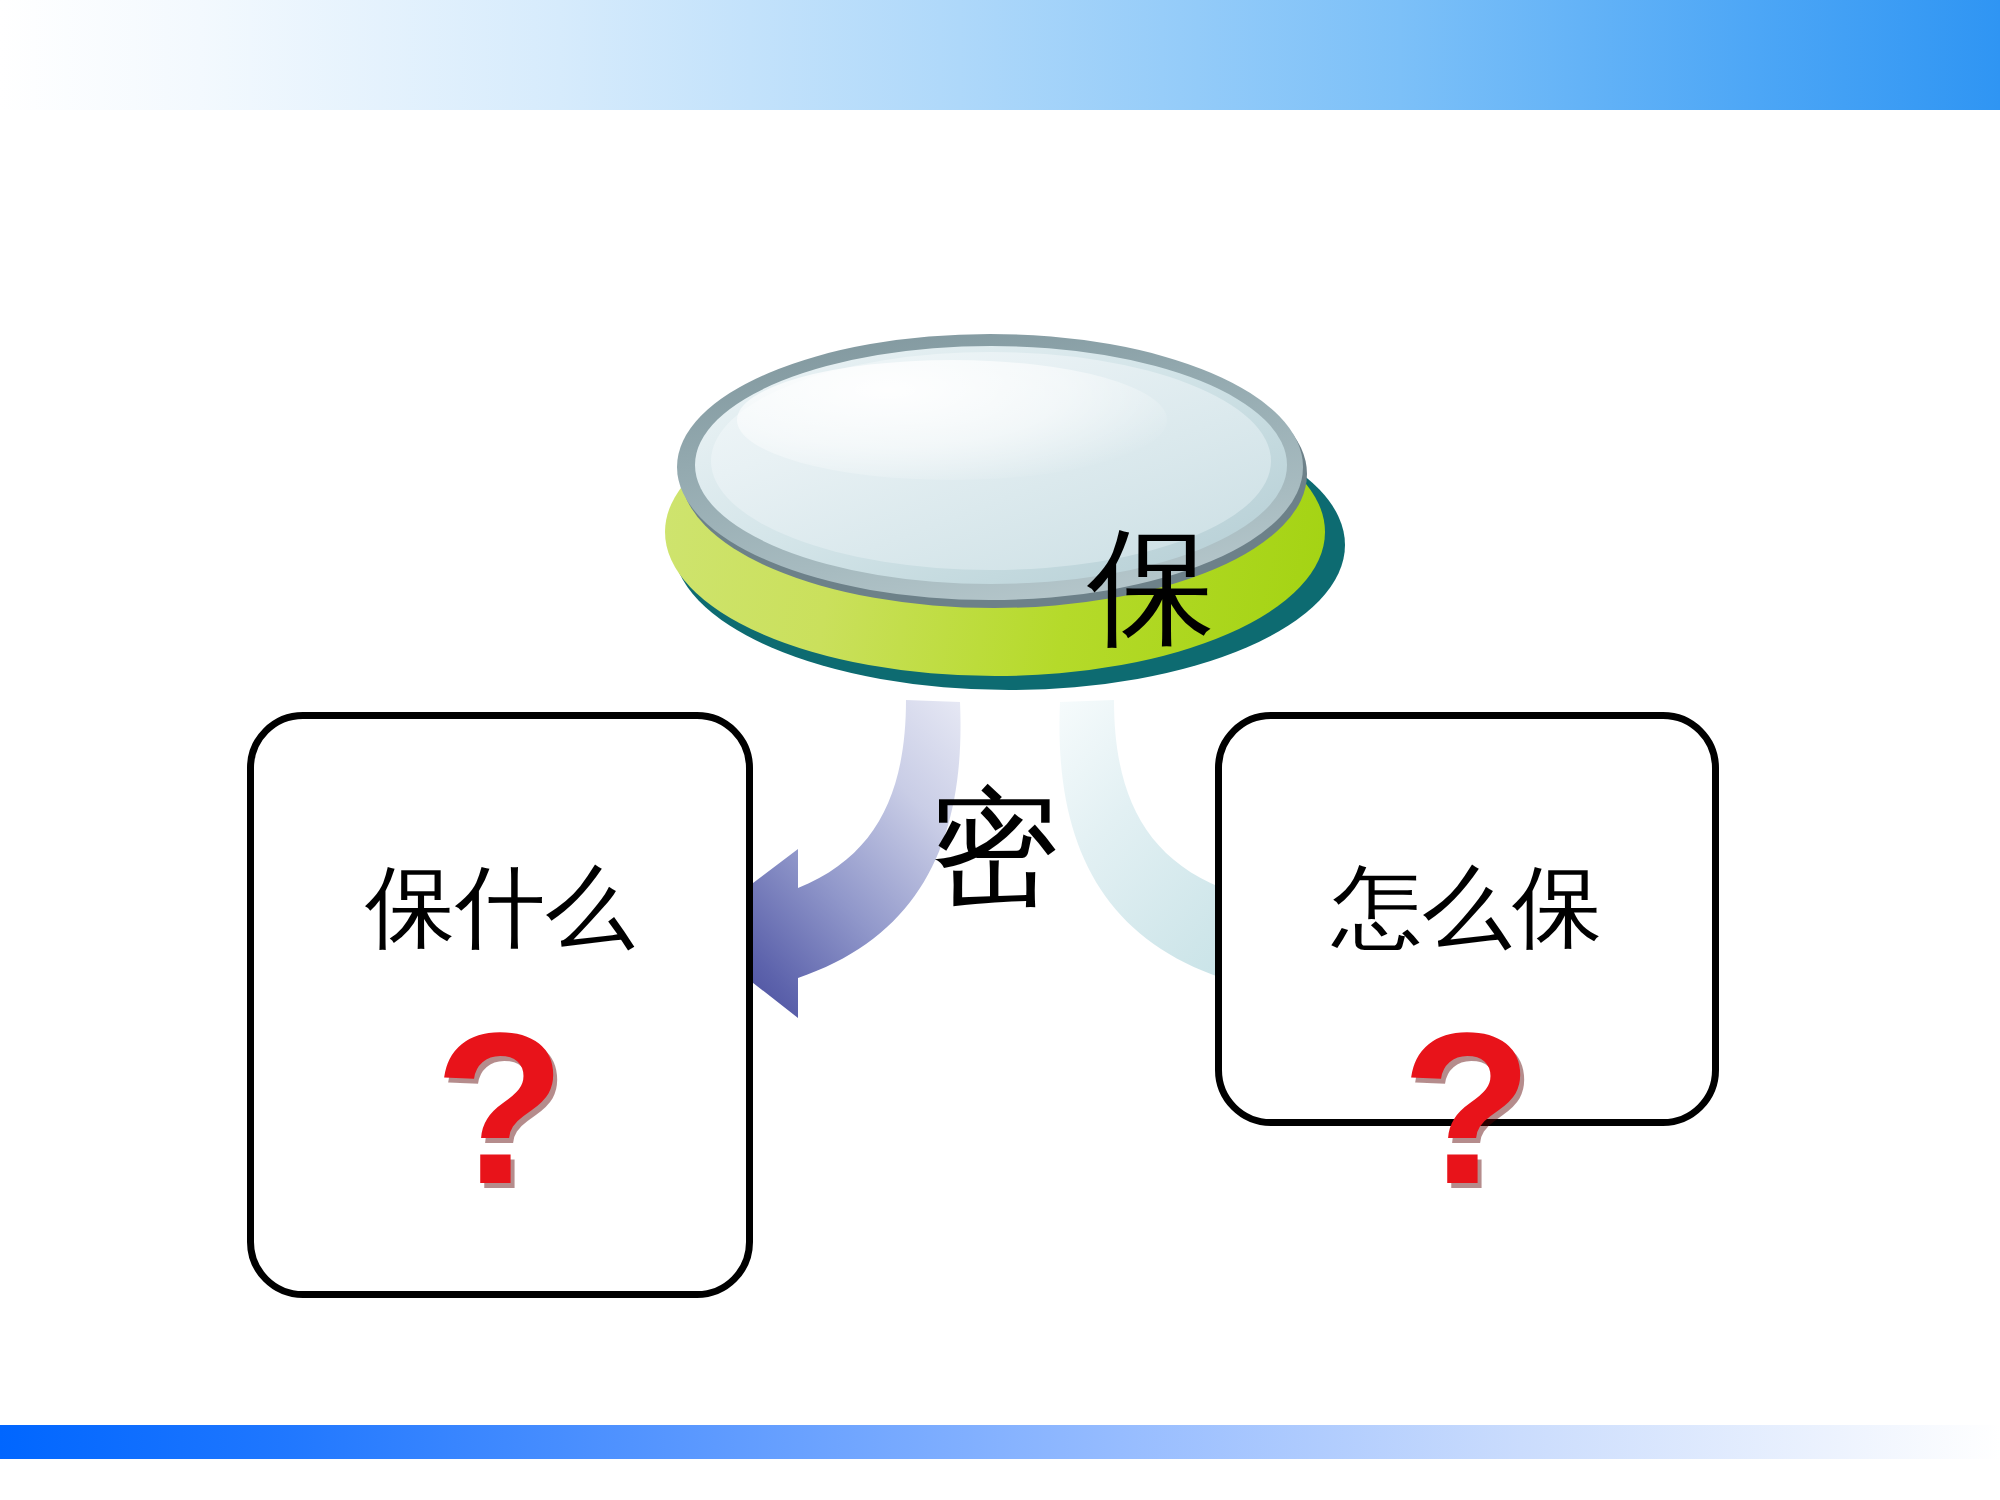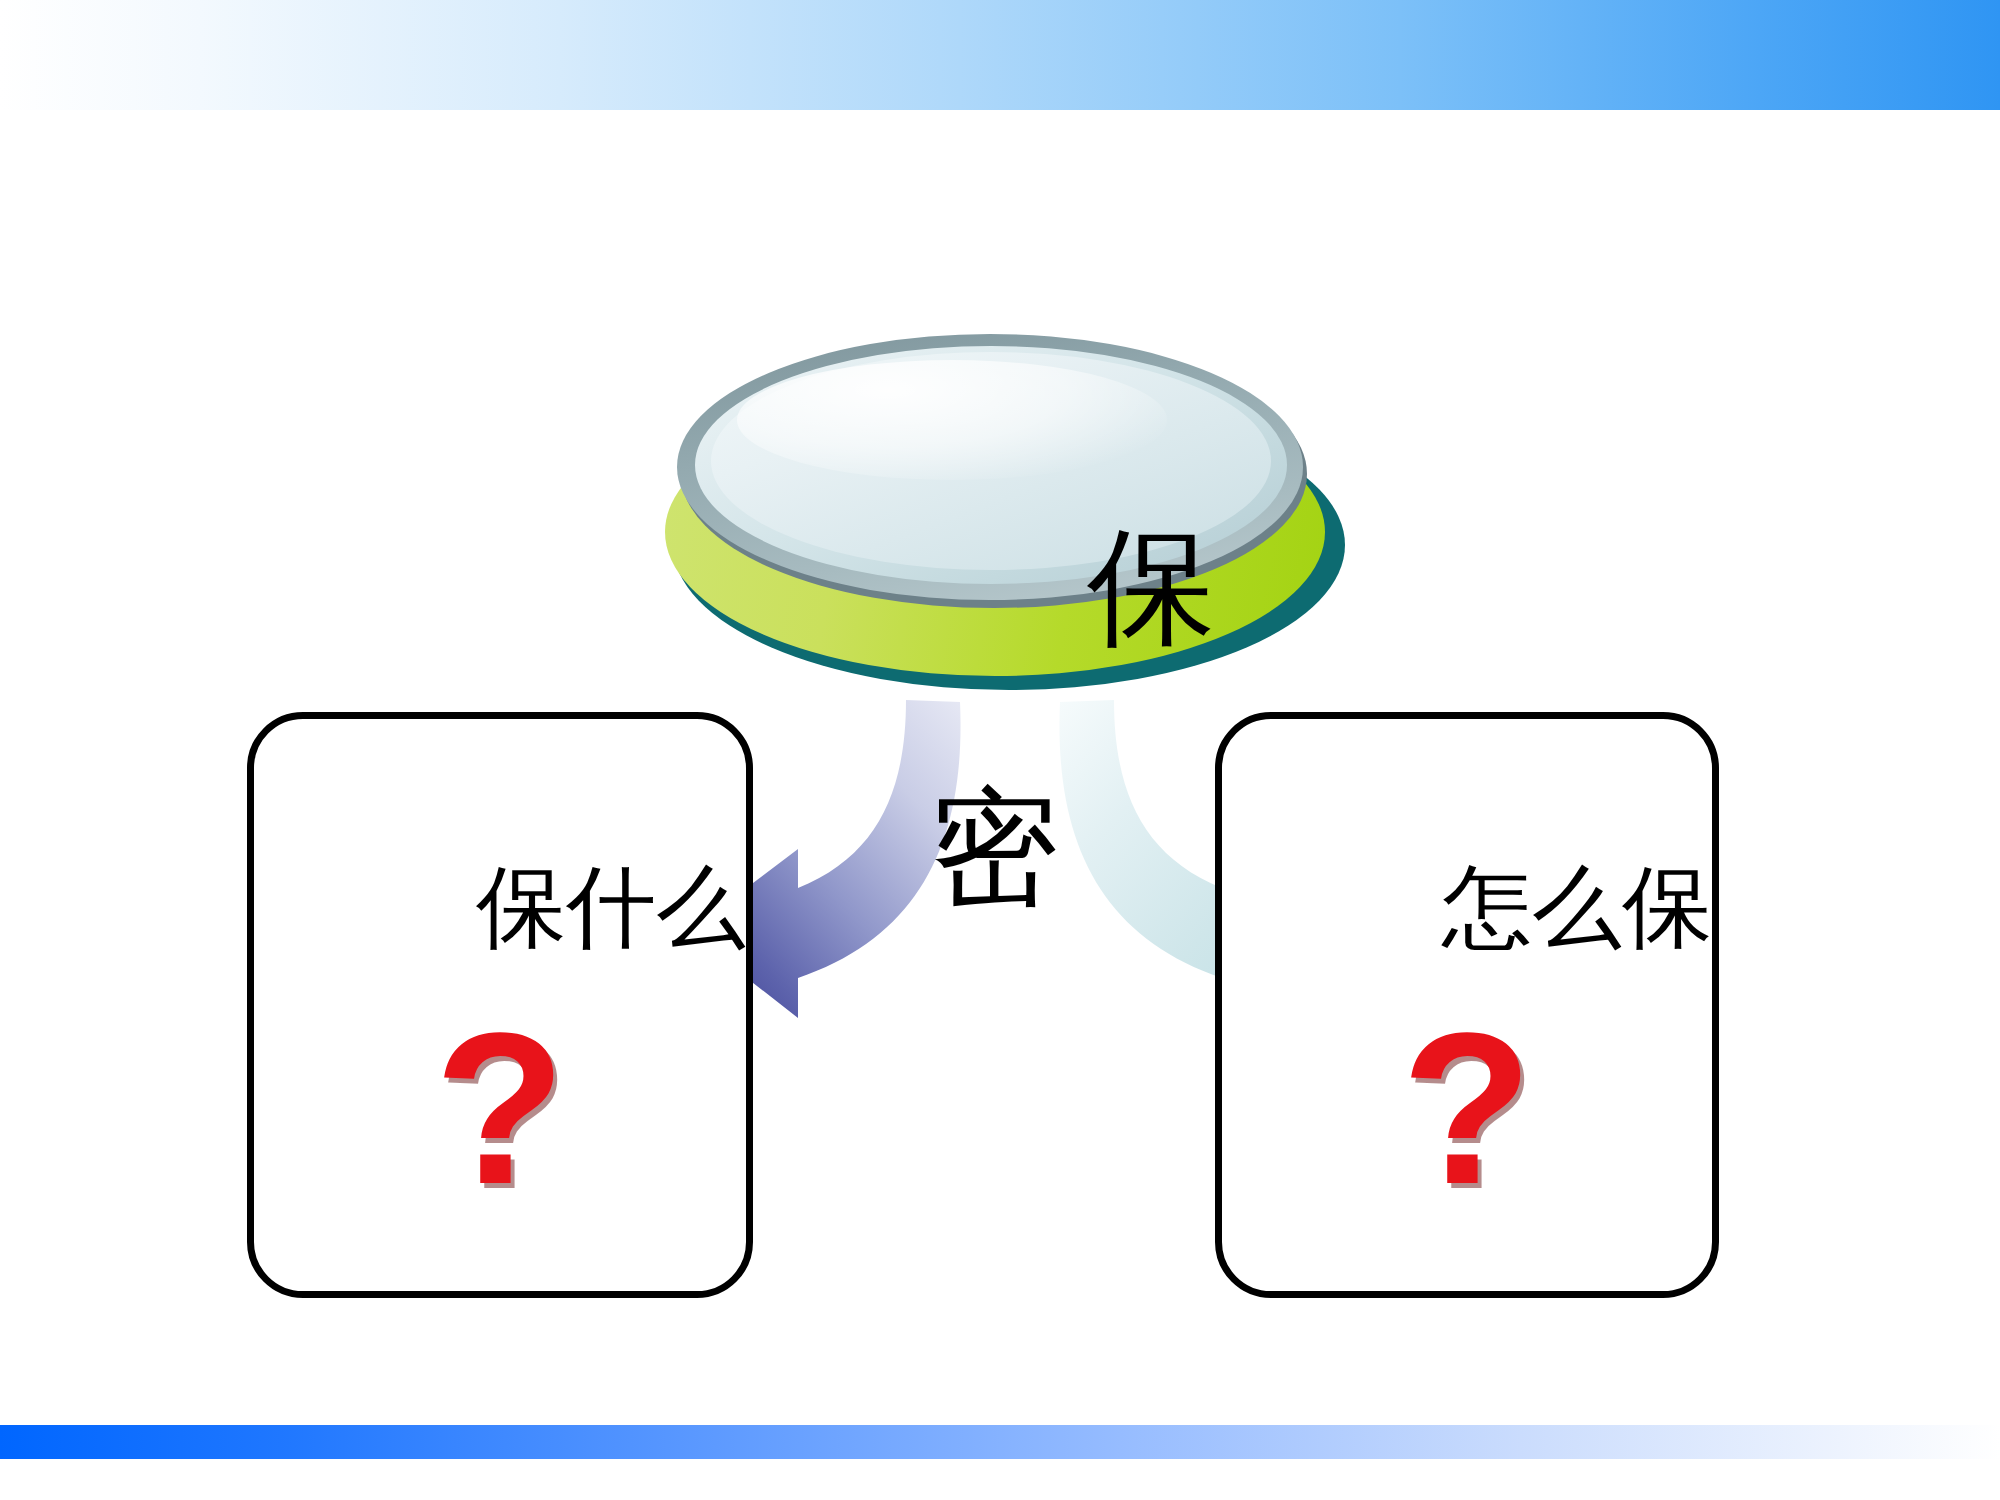--- a/index.html
+++ b/index.html
@@ -122,27 +122,27 @@
 
   
   .concept-box {
     position: absolute;
     border: 7px solid #000000;
     border-radius: 56px;
     background: #ffffff;
     box-sizing: border-box;
   }
   #box-left  { left: 247px;  top: 712px; width: 506px; height: 586px; }
-  #box-right { left: 1215px; top: 712px; width: 504px; height: 586px; }
+  #box-right { left: 1215px; top: 712px; width: 504px; height: 414px; }
 
   .box-title {
     position: absolute;
     left: 0;
     width: 100%;
-    text-align: right;
+    text-align: center;
     font-size: 90px;
     color: #000000;
     font-family: "Liberation Serif", "DejaVu Serif", serif;
     white-space: pre;
   }
   #box-left .box-title  { top: 128px; }
   #box-right .box-title { top: 128px; }
 
   .box-qmark {
     position: absolute;

